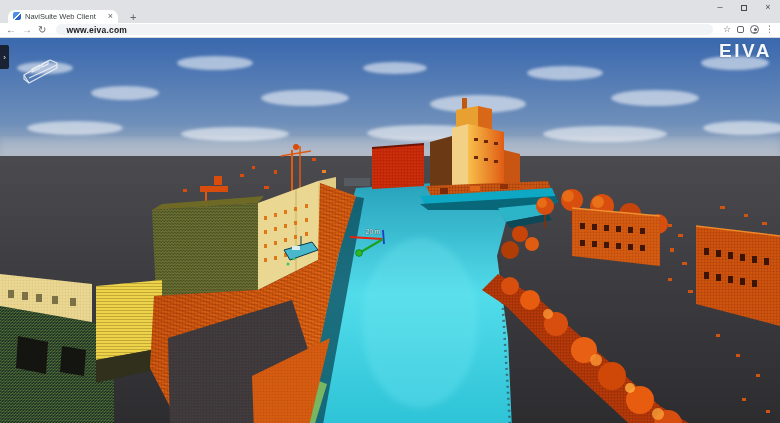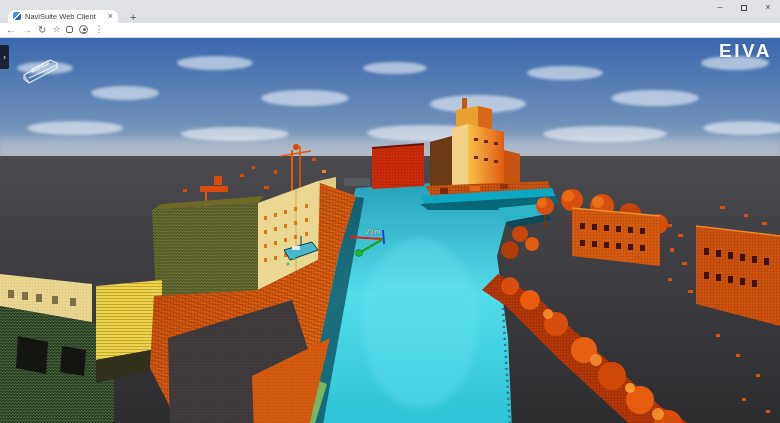--- a/index.html
+++ b/index.html
@@ -65,20 +65,23 @@
           <span class="wc-max-box"></span>
         </span>
       <span class="wc">×</span>
     </div>
   </div>
 
   <div class="toolbar">
     <span class="navbtn">←</span>
     <span class="navbtn fwd">→</span>
     <span class="navbtn">↻</span>
+    <div class="addressbar">
+      <span class="url">www.eiva.com</span>
+    </div>
     <span class="tbicon">☆</span>
     <span class="ext-box"></span>
     <span class="avatar"></span>
     <span class="tbicon">⋮</span>
   </div>
 
   <div class="content">
     <div class="brand">EIVA</div>
     <div class="panel-toggle">›</div>
 

